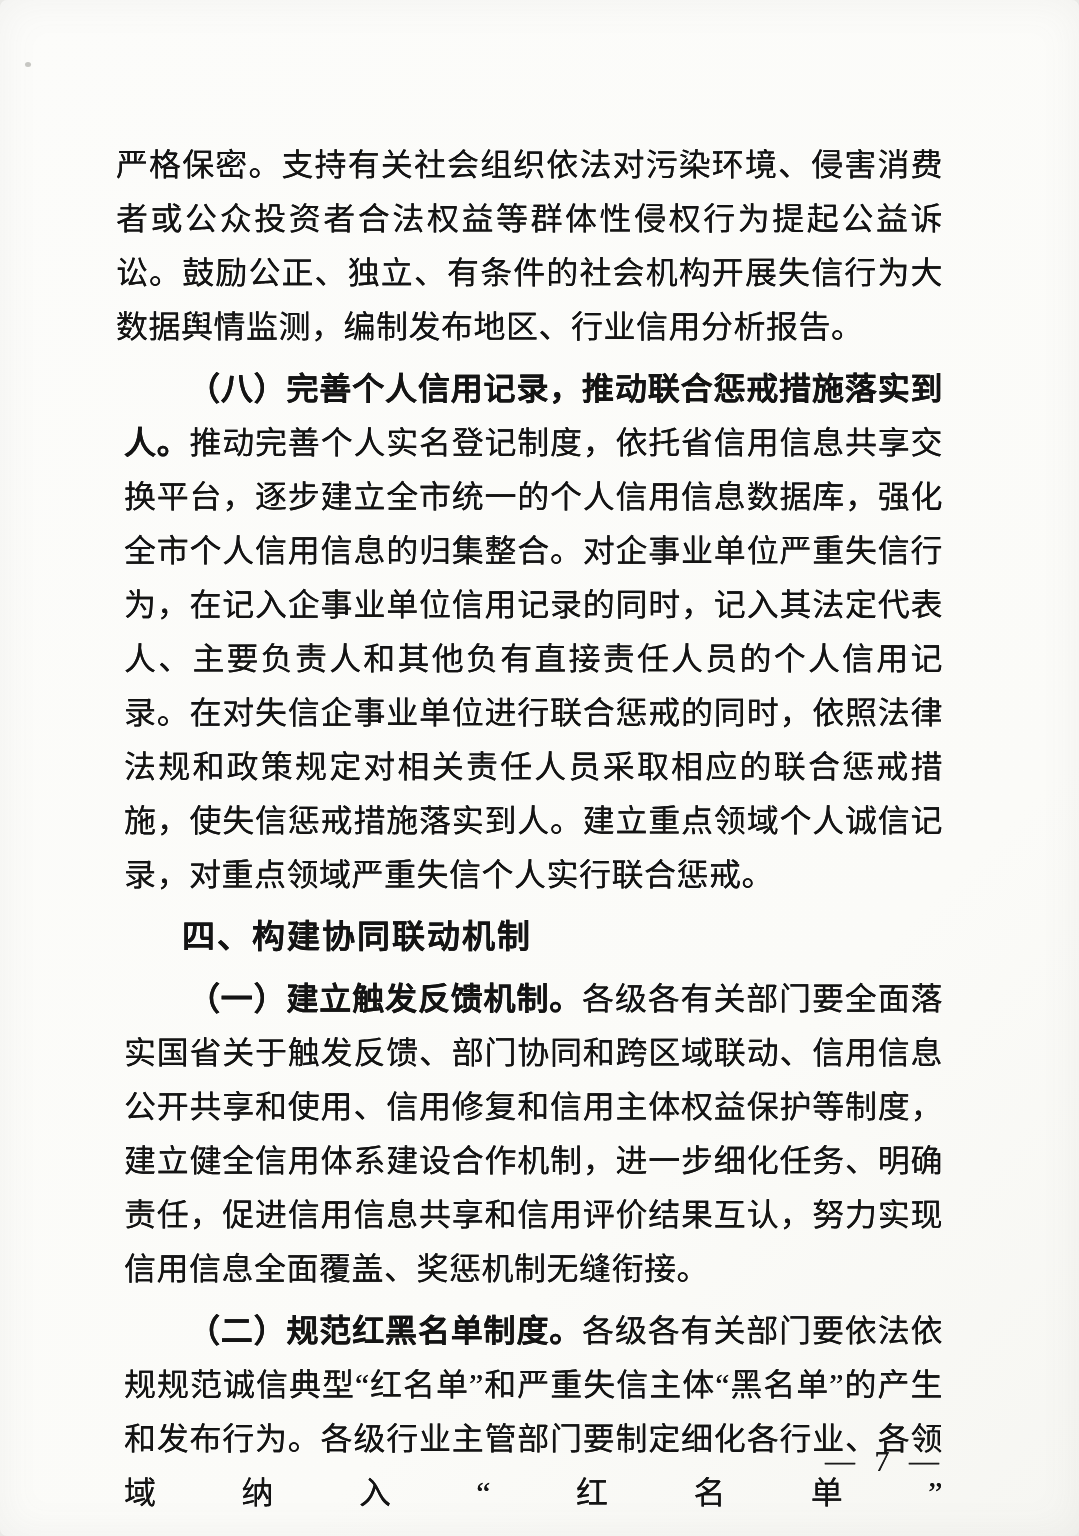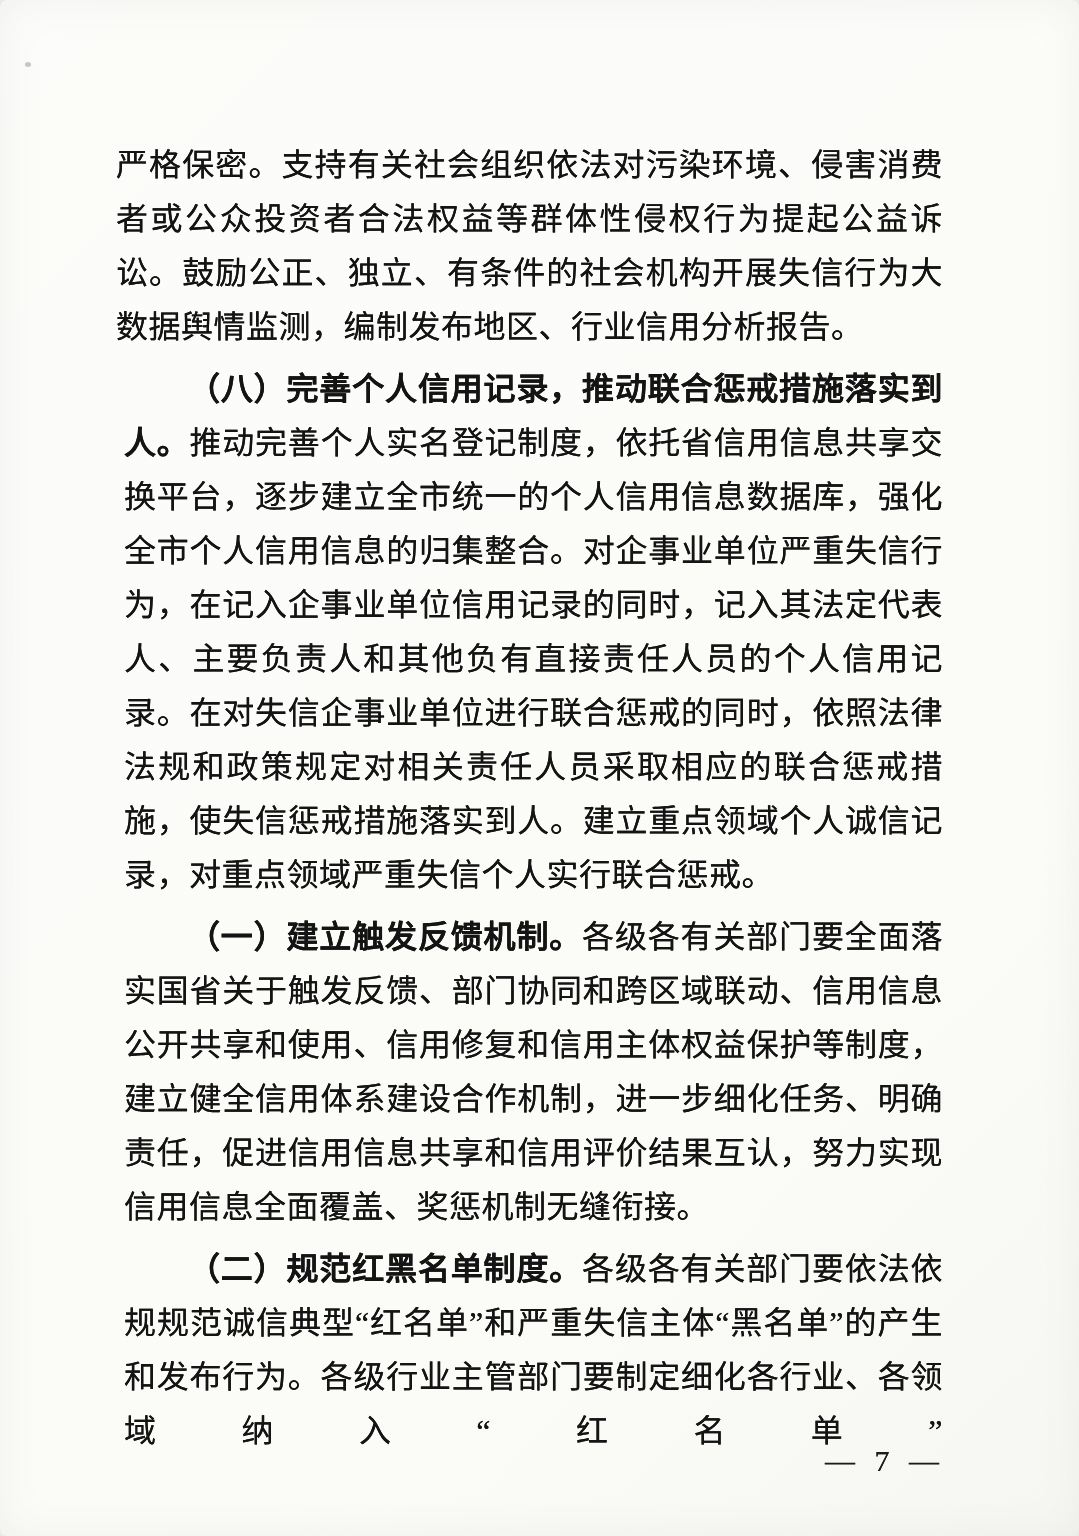--- a/index.html
+++ b/index.html
@@ -67,20 +67,21 @@
 <body>
 
 <div class="page">
 
   <div class="speck"></div>
 
   <p class="para cont">严格保密。支持有关社会组织依法对污染环境、侵害消费者或公众投资者合法权益等群体性侵权行为提起公益诉讼。鼓励公正、独立、有条件的社会机构开展失信行为大数据舆情监测，编制发布地区、行业信用分析报告。</p>
 
   <p class="para item"><span class="lead">（八）完善个人信用记录，推动联合惩戒措施落实到人。</span><span>推动完善个人实名登记制度，依托省信用信息共享交换平台，逐步建立全市统一的个人信用信息数据库，强化全市个人信用信息的归集整合。对企事业单位严重失信行为，在记入企事业单位信用记录的同时，记入其法定代表人、主要负责人和其他负有直接责任人员的个人信用记录。在对失信企事业单位进行联合惩戒的同时，依照法律法规和政策规定对相关责任人员采取相应的联合惩戒措施，使失信惩戒措施落实到人。建立重点领域个人诚信记录，对重点领域严重失信个人实行联合惩戒。</span></p>
 
+  <h2 class="heading">四、构建协同联动机制</h2>
 
   <p class="para item"><span class="lead">（一）建立触发反馈机制。</span><span>各级各有关部门要全面落实国省关于触发反馈、部门协同和跨区域联动、信用信息公开共享和使用、信用修复和信用主体权益保护等制度，建立健全信用体系建设合作机制，进一步细化任务、明确责任，促进信用信息共享和信用评价结果互认，努力实现信用信息全面覆盖、奖惩机制无缝衔接。</span></p>
 
   <p class="para item fill-last"><span class="lead">（二）规范红黑名单制度。</span><span>各级各有关部门要依法依规规范诚信典型“红名单”和严重失信主体“黑名单”的产生和发布行为。各级行业主管部门要制定细化各行业、各领域纳入“红名单”</span></p>
 
   <div class="pageno">— 7 —</div>
 
 </div>
 
 </body></html>

